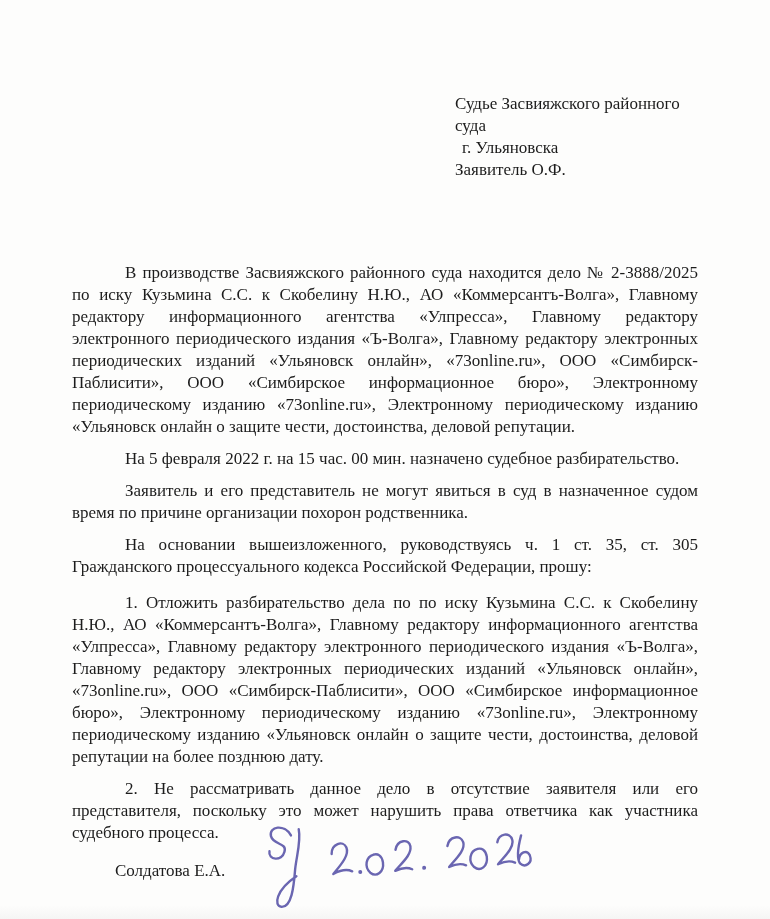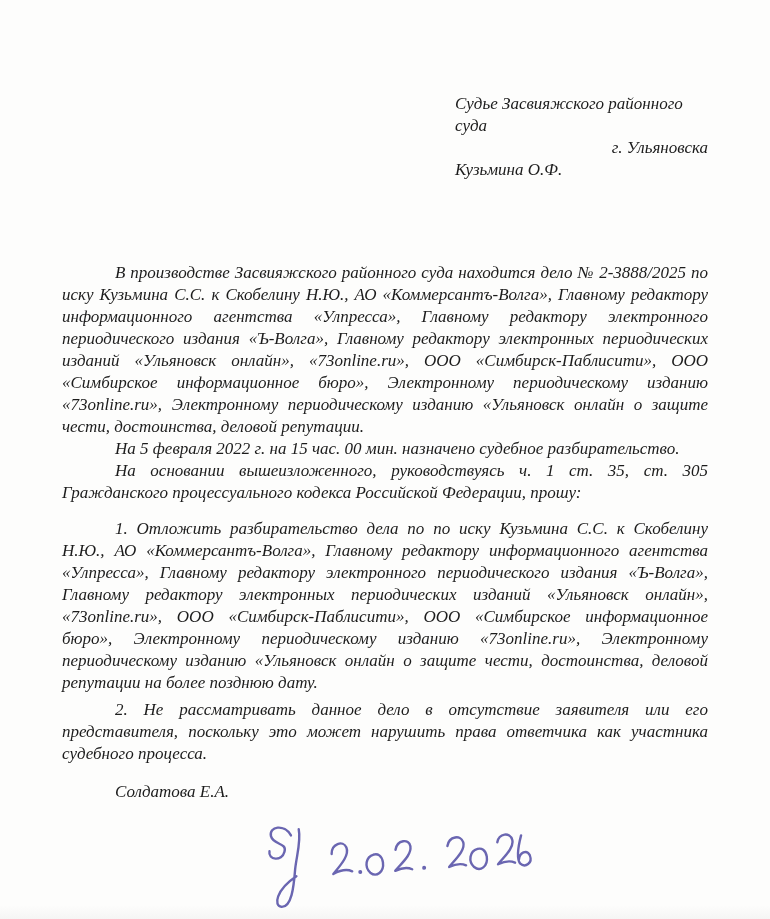--- a/index.html
+++ b/index.html
@@ -5,37 +5,36 @@
   html, body { margin: 0; padding: 0; }
   .page {
     position: relative;
     width: 770px;
     height: 919px;
     background: #fdfdfc;
     overflow: hidden;
     font-family: "Liberation Serif", "DejaVu Serif", serif;
     color: #1c1c1c;
     box-sizing: border-box;
-    font-style: italic;
   }
   .content {
     padding: 93px 62px 0 62px;
     font-size: 17px;
     line-height: 22px;
   }
   .recipient {
     margin-left: 393px;
   }
-  .recipient .line2 { padding-left: 7px; text-align: right; }
+  .recipient .line2 { padding-left: 7px; }
   .title-block {
     margin-top: 81px;
     margin-left: 53px;
   }
   p.body-par {
-    margin: 0;
+    margin: 10px;
     text-align: justify;
     text-indent: 53px;
   }
   p.first-par { margin-top: 19px; }
   .requests { margin-top: 14px; }
   .request + .request { margin-top: 5px; }
   .signer-row { margin-top: 16px; }
   .signer { text-indent: 53px; }
   .handwriting {
     position: absolute;
@@ -61,28 +60,29 @@
 </style>
 </head>
 <body>
 
 <div class="page">
   <div class="content">
 
     <div class="recipient">
       <div class="line1">Судье Засвияжского районного суда</div>
       <div class="line2">г. Ульяновска</div>
-      <div class="line3">Кузьмина О.Ф.</div>
+      <div class="line3">Заявитель О.Ф.</div>
     </div>
 
     <div class="title-block">
     </div>
 
     <p class="body-par first-par">В производстве Засвияжского районного суда находится дело № 2-3888/2025 по иску Кузьмина С.С. к Скобелину Н.Ю., АО «Коммерсантъ-Волга», Главному редактору информационного агентства «Улпресса», Главному редактору электронного периодического издания «Ъ-Волга», Главному редактору электронных периодических изданий «Ульяновск онлайн», «73online.ru», ООО «Симбирск-Паблисити», ООО «Симбирское информационное бюро», Электронному периодическому изданию «73online.ru», Электронному периодическому изданию «Ульяновск онлайн о защите чести, достоинства, деловой репутации.</p>
     <p class="body-par">На 5 февраля 2022 г. на 15 час. 00 мин. назначено судебное разбирательство.</p>
+    <p class="body-par">Заявитель и его представитель не могут явиться в суд в назначенное судом время по причине организации похорон родственника.</p>
     <p class="body-par">На основании вышеизложенного, руководствуясь ч. 1 ст. 35, ст. 305 Гражданского процессуального кодекса Российской Федерации, прошу:</p>
 
     <div class="requests">
       <p class="body-par request">1. Отложить разбирательство дела по по иску Кузьмина С.С. к Скобелину Н.Ю., АО «Коммерсантъ-Волга», Главному редактору информационного агентства «Улпресса», Главному редактору электронного периодического издания «Ъ-Волга», Главному редактору электронных периодических изданий «Ульяновск онлайн», «73online.ru», ООО «Симбирск-Паблисити», ООО «Симбирское информационное бюро», Электронному периодическому изданию «73online.ru», Электронному периодическому изданию «Ульяновск онлайн о защите чести, достоинства, деловой репутации на более позднюю дату.</p>
       <p class="body-par request">2. Не рассматривать данное дело в отсутствие заявителя или его представителя, поскольку это может нарушить права ответчика как участника судебного процесса.</p>
     </div>
 
     <div class="signer-row">
       <div class="signer">Солдатова Е.А.</div>
     </div>

